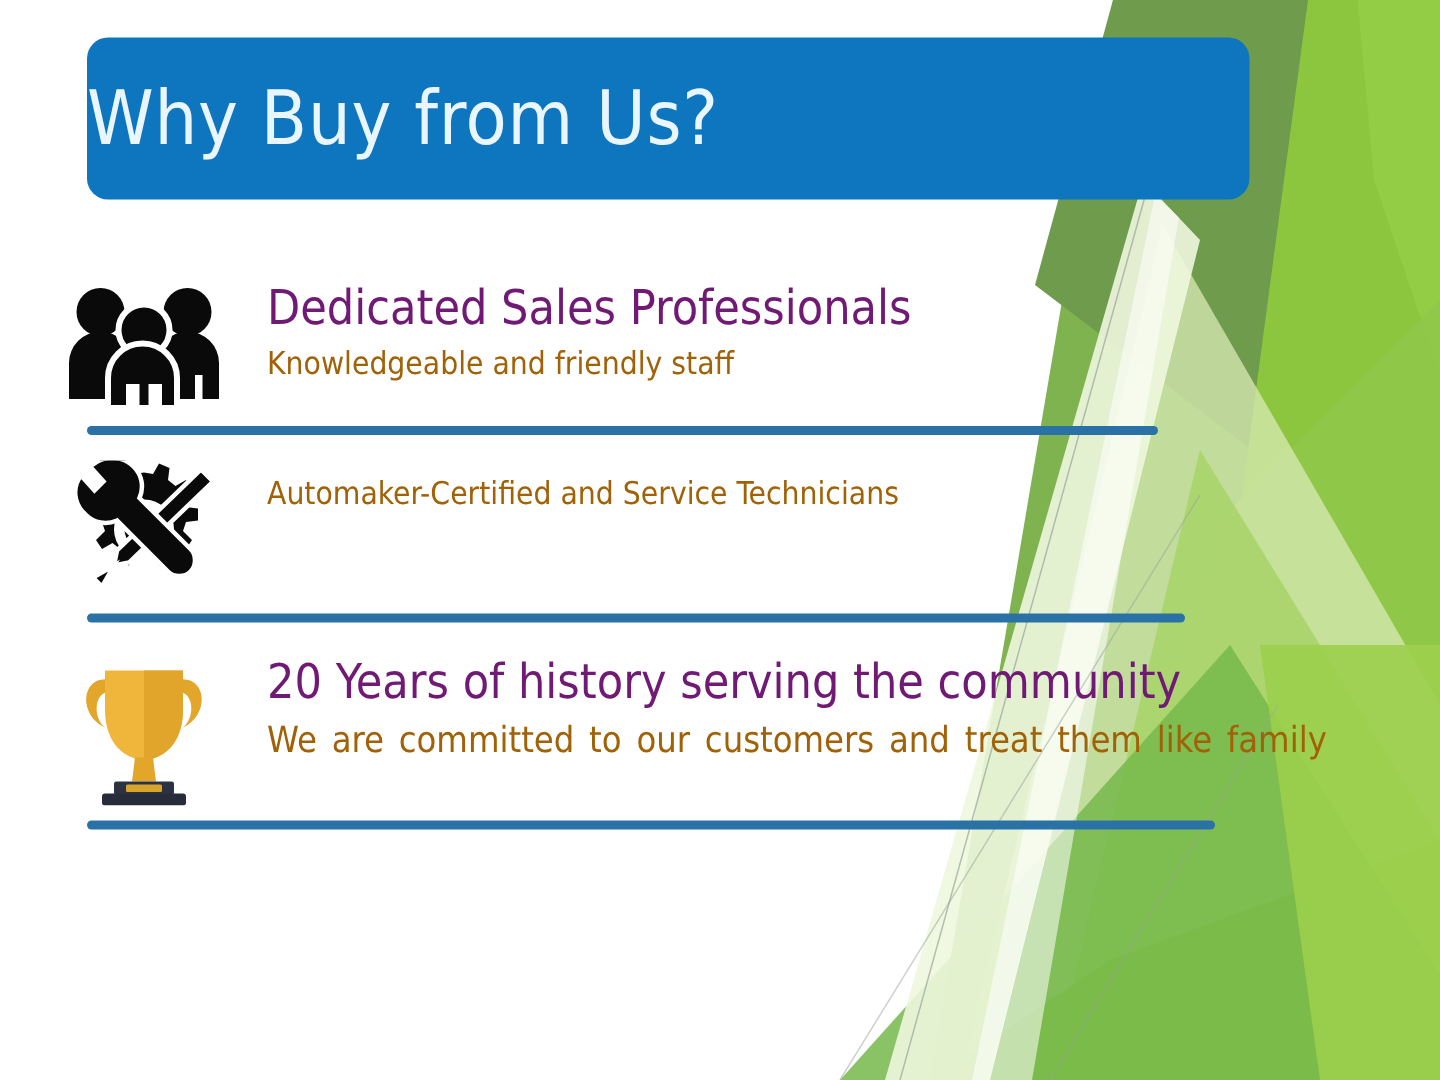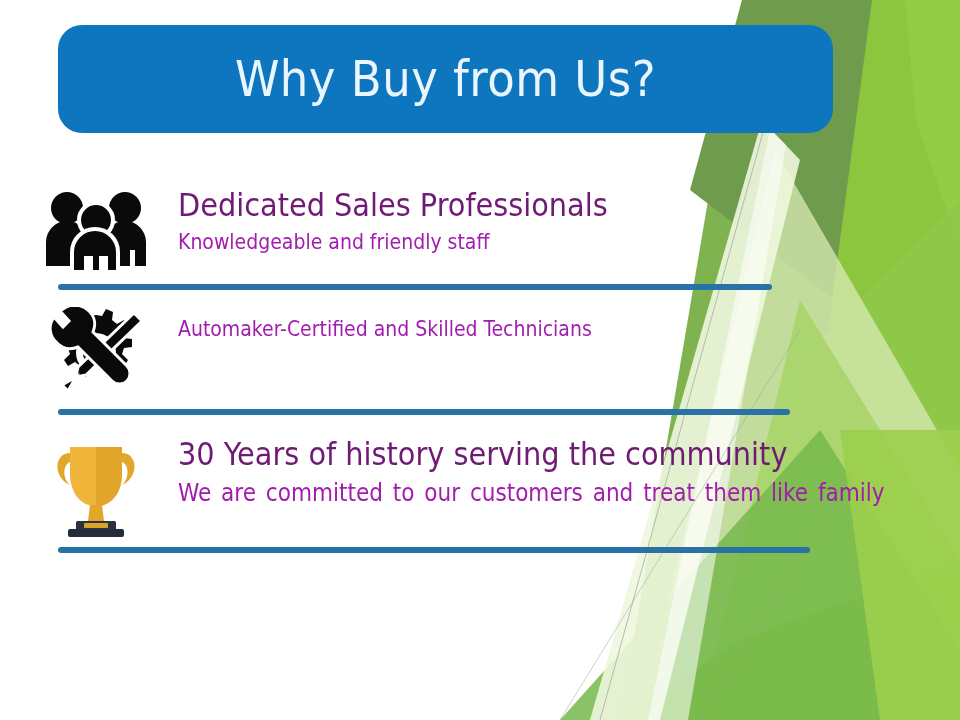--- a/index.html
+++ b/index.html
@@ -26,24 +26,23 @@
   }
 
   
   .title-banner {
     position: absolute;
     left: 58px;
     top: 25px;
     width: 775px;
     height: 108px;
     background: #0d76bf;
-    border-radius: 24px;
+    border-radius: 14px;
     display: flex;
     align-items: center;
-    justify-content: center;
   }
   .title-text {
     color: #eaf6ff;
     font-family: "DejaVu Sans Condensed", "Liberation Sans Narrow", "Liberation Sans", sans-serif;
     font-size: 50px;
     font-weight: 400;
     letter-spacing: 0.5px;
     white-space: nowrap;
   }
 
@@ -73,21 +72,21 @@
     font-size: 32px;
     font-weight: 400;
     color: #701a75;
     line-height: 1.08;
     white-space: nowrap;
   }
   .feature-sub {
     font-family: "DejaVu Sans Condensed", "Liberation Sans Narrow", "Liberation Sans", sans-serif;
     font-size: 21px;
     font-weight: 400;
-    color: #a21caf;
+    color: #a16207;
     margin-top: 7px;
     white-space: nowrap;
   }
   .feature-sub.spaced {
     font-size: 24px;
     word-spacing: 3px;
   }
 
   .divider {
     position: absolute;
@@ -212,21 +211,21 @@
           <path d="M88 6 L96 14 L40 68 L30 70 L32 60 Z"></path>
           <path d="M30 70 L22 84 L16 78 Z"></path>
         </g>
 
         <g fill="#0a0a0a" stroke="#ffffff" stroke-width="3">
           <path d="M14 4 l9 10 -6 6 -9-10 c-6 8 -5 19 3 26 6 6 14 7 21 4 l34 34 c4 4 11 4 15 0 4-4 4-11 0-15 L47 25 c3-7 2-15-4-21 -7-7 -18-8-26-2 z"></path>
         </g>
       </svg>
     </div>
     <div class="texts">
-      <div class="feature-sub">Automaker-Certified and Skilled Technicians</div>
+      <div class="feature-sub">Automaker-Certified and Service Technicians</div>
     </div>
   </div>
   <div class="divider" style="top:409px; width:732px;"></div>
 
   <div class="feature" style="top:437px;">
     <div class="icon-box" style="height:100px;">
       <svg width="92" height="100" viewBox="0 0 92 100" aria-hidden="true">
 
         <path d="M22 16 C4 14 2 40 20 48 C12 42 12 24 24 24 Z" fill="#e2a62a"></path>
         <path d="M70 16 C88 14 90 40 72 48 C80 42 80 24 68 24 Z" fill="#e2a62a"></path>
@@ -235,20 +234,20 @@
         <path d="M46 10 H72 V36 C72 56 62 68 46 70 Z" fill="#e0a52a"></path>
 
         <path d="M40 68 H52 L54 84 H38 Z" fill="#e2a62a"></path>
 
         <rect x="26" y="84" width="40" height="9" rx="1.5" fill="#2d3242"></rect>
         <rect x="18" y="92" width="56" height="8" rx="2" fill="#272c3b"></rect>
         <rect x="34" y="86" width="24" height="5" rx="1" fill="#d9a42c"></rect>
       </svg>
     </div>
     <div class="texts" style="left:138px;">
-      <div class="feature-heading">30 Years of history serving the community</div>
+      <div class="feature-heading">20 Years of history serving the community</div>
       <div class="feature-sub spaced">We are committed  to our customers  and treat  them  like family</div>
     </div>
   </div>
   <div class="divider" style="top:547px; width:752px;"></div>
 
 
 </div>
 
 </body></html>

